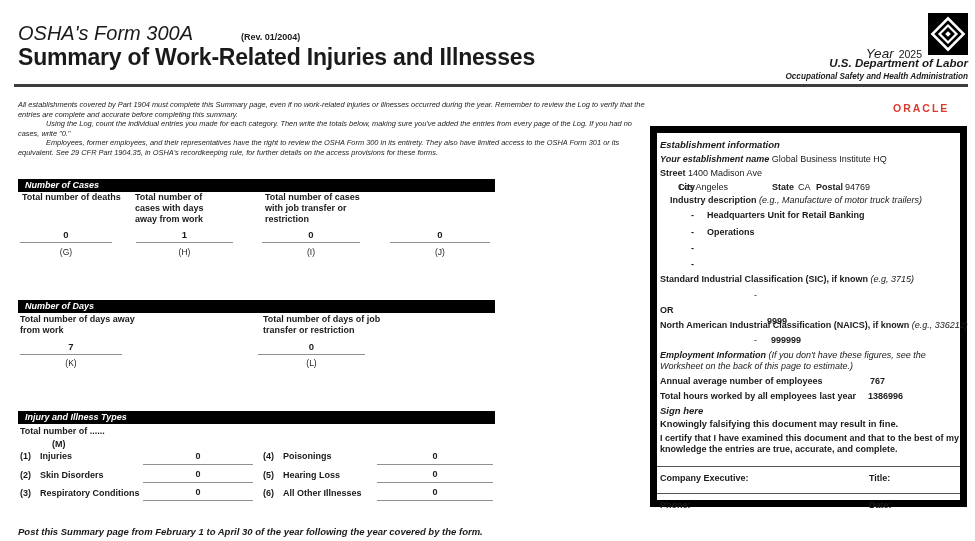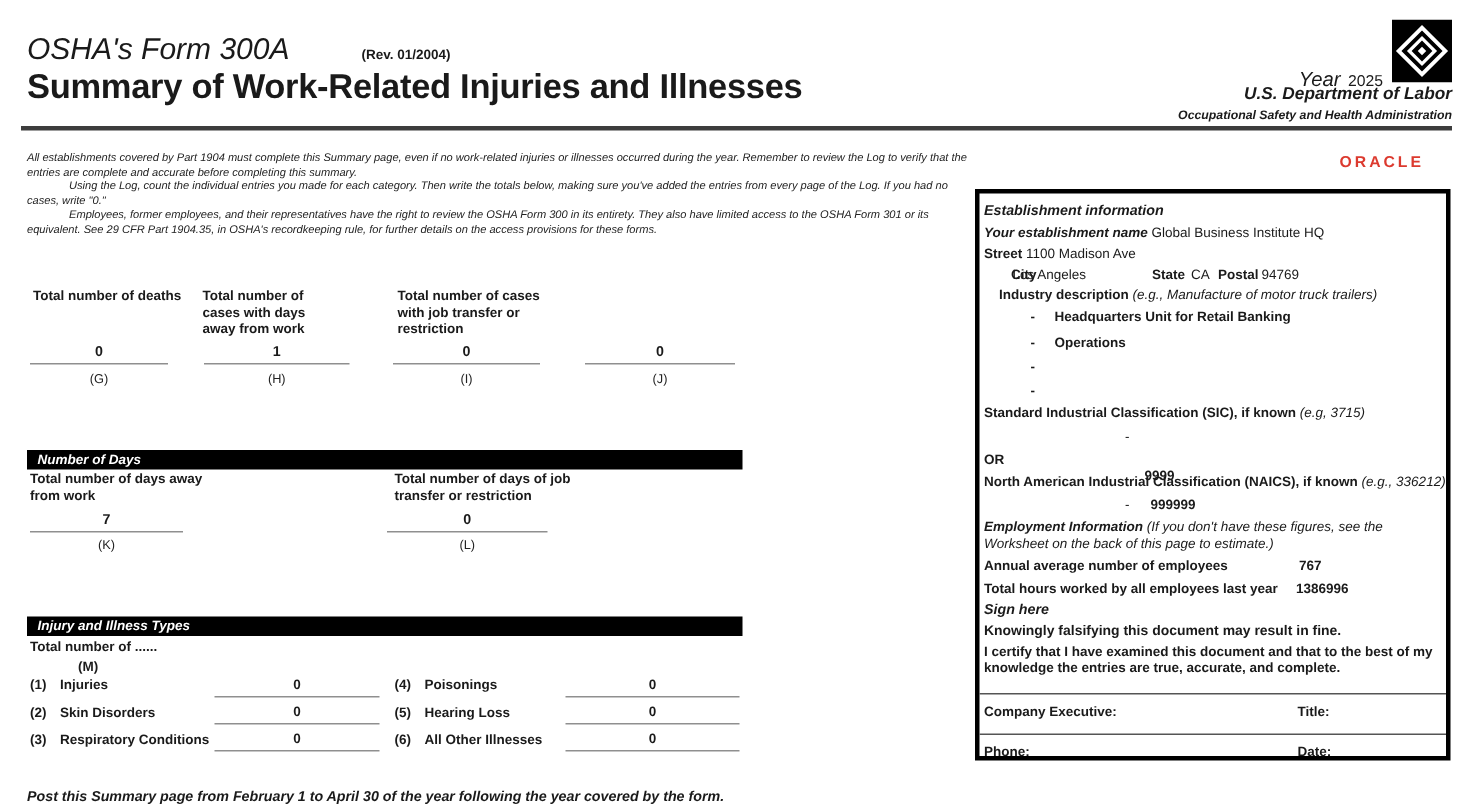--- a/index.html
+++ b/index.html
@@ -36,21 +36,21 @@
   .letter{position:absolute;font-size:8.5px;text-align:center;color:#222;}
 
   
   .ill{height:18.5px;font-size:9px;font-weight:bold;white-space:nowrap;}
   .ill .num{display:inline-block;width:20px;}
   .ivl{height:13px;border-bottom:1.5px solid #8f8f8f;margin-bottom:4px;text-align:center;font-size:9px;font-weight:bold;}
 
   .footer-note{left:18px;top:526px;font-size:9.5px;font-weight:bold;font-style:italic;white-space:nowrap;}
 
   
-  .panel{left:650px;top:126px;width:317px;height:381px;border:3px solid #000000;box-sizing:border-box;}
+  .panel{left:650px;top:126px;width:317px;height:381px;border:7px solid #000000;box-sizing:border-box;}
   .pl{position:absolute;font-size:9px;white-space:nowrap;line-height:11px;}
   .wrapline{white-space:normal;}
   .pdiv{position:absolute;left:0;right:0;border-top:1px solid #555;}
 </style>
 </head>
 <body>
 
 <div class="page">
 
   <div class="abs form-name">
@@ -77,20 +77,21 @@
 
   <div class="abs rule"></div>
   <div class="abs oracle" style="color:#dc3a2f;">ORACLE</div>
 
   <div class="abs instructions">
     <p>All establishments covered by Part 1904 must complete this Summary page, even if no work-related injuries or illnesses occurred during the year. Remember to review the Log to verify that the entries are complete and accurate before completing this summary.</p>
     <p class="ind">Using the Log, count the individual entries you made for each category. Then write the totals below, making sure you've added the entries from every page of the Log. If you had no cases, write "0."</p>
     <p class="ind">Employees, former employees, and their representatives have the right to review the OSHA Form 300 in its entirety. They also have limited access to the OSHA Form 301 or its equivalent. See 29 CFR Part 1904.35, in OSHA's recordkeeping rule, for further details on the access provisions for these forms.</p>
   </div>
 
+  <div class="bar" style="top:179px;">Number of Cases</div>
 
   <div class="collabel" style="left:22px;top:192px;width:100px;">Total number of deaths</div>
   <div class="collabel" style="left:135px;top:192px;width:90px;">Total number of cases with days away from work</div>
   <div class="collabel" style="left:265px;top:192px;width:110px;">Total number of cases with job transfer or restriction</div>
 
   <div class="valcell" style="left:20px;top:229px;width:92px;">0</div>
   <div class="valcell" style="left:136px;top:229px;width:97px;">1</div>
   <div class="valcell" style="left:262px;top:229px;width:98px;">0</div>
   <div class="valcell" style="left:390px;top:229px;width:100px;">0</div>
 
@@ -140,21 +141,21 @@
   <div class="abs panel">
     <div class="pl b i" style="left:3px;top:6px;font-size:9.5px;">Establishment information</div>
 
     <div class="pl" style="left:3px;top:21px;">
       <span class="b i">Your establishment name</span>
       <span>Global Business Institute HQ</span>
     </div>
 
     <div class="pl" style="left:3px;top:35px;">
       <span class="b">Street</span>
-      <span>1100 Madison Ave</span>
+      <span>1400 Madison Ave</span>
     </div>
 
     <div>
       <span class="pl b" style="left:21px;top:49px;">City</span>
       <span class="pl" style="left:22px;top:49px;">Los Angeles</span>
       <span class="pl b" style="left:115px;top:49px;">State</span>
       <span class="pl" style="left:141px;top:49px;">CA</span>
       <span class="pl b" style="left:159px;top:49px;">Postal</span>
       <span class="pl" style="left:188px;top:49px;">94769</span>
     </div>

